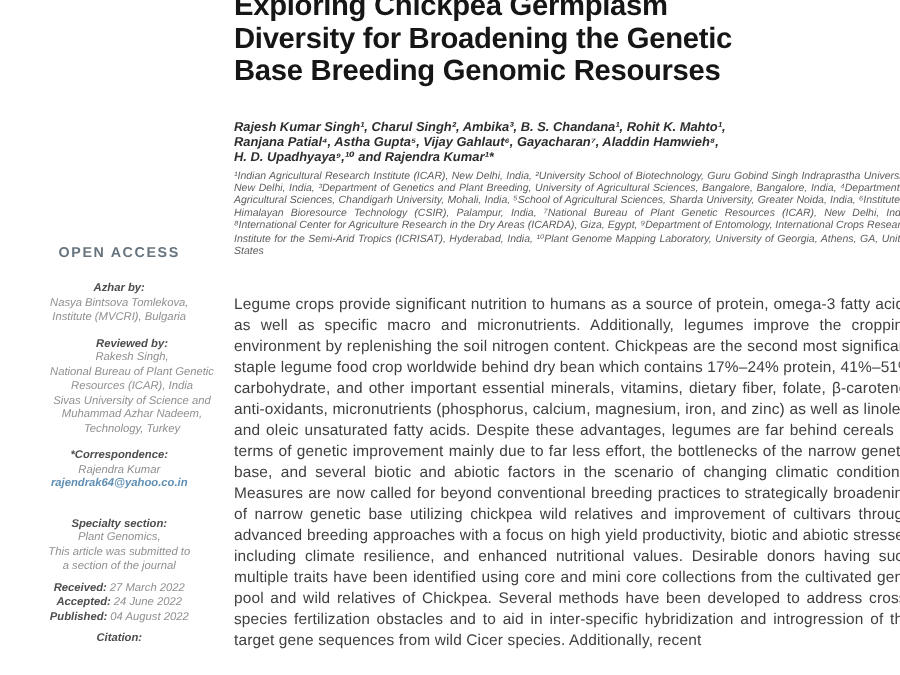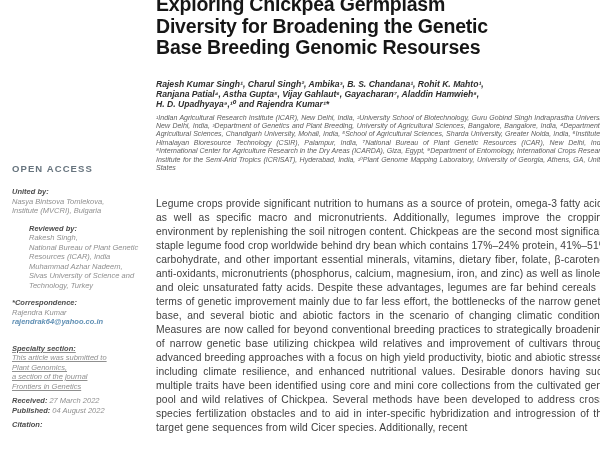--- a/index.html
+++ b/index.html
@@ -10,22 +10,21 @@
     position: relative;
     font-family: "Liberation Sans", "DejaVu Sans", sans-serif;
     -webkit-font-smoothing: antialiased;
   }
 
   
   .sidebar {
     position: absolute;
     left: 0; top: 163px;
     width: 159px;
-    text-align: left;
-    margin-left: 12px;
+    text-align: center;
   }
   .open-access {
     font-size: 9.5px;
     font-weight: bold;
     letter-spacing: 1.1px;
     color: #67747e;
     margin-bottom: 13px;
   }
   .info-block {
     font-size: 7.5px;
@@ -33,21 +32,21 @@
     color: #8f8f8f;
     line-height: 9.5px;
   }
   .info-block .label {
     font-weight: bold;
     color: #4d4d4d;
   }
   .mb-edited   { margin-bottom: 8px; }
   .mb-reviewed { margin-bottom: 8px; padding-left: 17px; }
   .mb-corr     { margin-bottom: 17px; }
-  .mb-spec     { margin-bottom: 5px; text-decoration: underline; }
+  .mb-spec     { margin-bottom: 5px; }
   .mb-dates    { margin-bottom: 5px; }
   .email { color: #5f8fb4; text-decoration: none; cursor: pointer; font-weight: bold; }
   .date-row .date-value { margin-left: 2px; }
 
   
   .main {
     position: absolute;
     left: 156px; top: 0;
     width: 452px;
   }
@@ -87,52 +86,54 @@
 </head>
 <body>
 
 <div>
 
   <aside class="sidebar">
 
     <div class="open-access">OPEN ACCESS</div>
 
     <section class="info-block mb-edited">
-      <div class="label">United by:</div>
+      <div class="label">Azhar by:</div>
       <div>Nasya Bintsova Tomlekova,</div>
       <div>Institute (MVCRI), Bulgaria</div>
     </section>
 
     <section class="info-block mb-reviewed">
       <div class="label">Reviewed by:</div>
       <div>Rakesh Singh,</div>
       <div>National Bureau of Plant Genetic</div>
       <div>Resources (ICAR), India</div>
+      <div>Sivas University of Science and</div>
       <div>Muhammad Azhar Nadeem,</div>
-      <div>Sivas University of Science and</div>
       <div>Technology, Turkey</div>
     </section>
 
     <section class="info-block mb-corr">
       <div class="label">*Correspondence:</div>
       <div>Rajendra Kumar</div>
       <div><a class="email">rajendrak64@yahoo.co.in</a></div>
     </section>
 
     <section class="info-block mb-spec">
       <div class="label">Specialty section:</div>
+      <div>Plant Genomics,</div>
       <div>This article was submitted to</div>
-      <div>Plant Genomics,</div>
       <div>a section of the journal</div>
-      <div>Frontiers in Genetics</div>
     </section>
 
     <section class="info-block mb-dates">
       <div class="date-row">
         <span class="label">Received:</span><span class="date-value">27 March 2022</span>
+      </div>
+      <div class="date-row">
+        <span class="label">Accepted:</span><span class="date-value">24 June 2022</span>
       </div>
       <div class="date-row">
         <span class="label">Published:</span><span class="date-value">04 August 2022</span>
       </div>
     </section>
 
     <section class="info-block">
       <div class="label">Citation:</div>
     </section>
 

